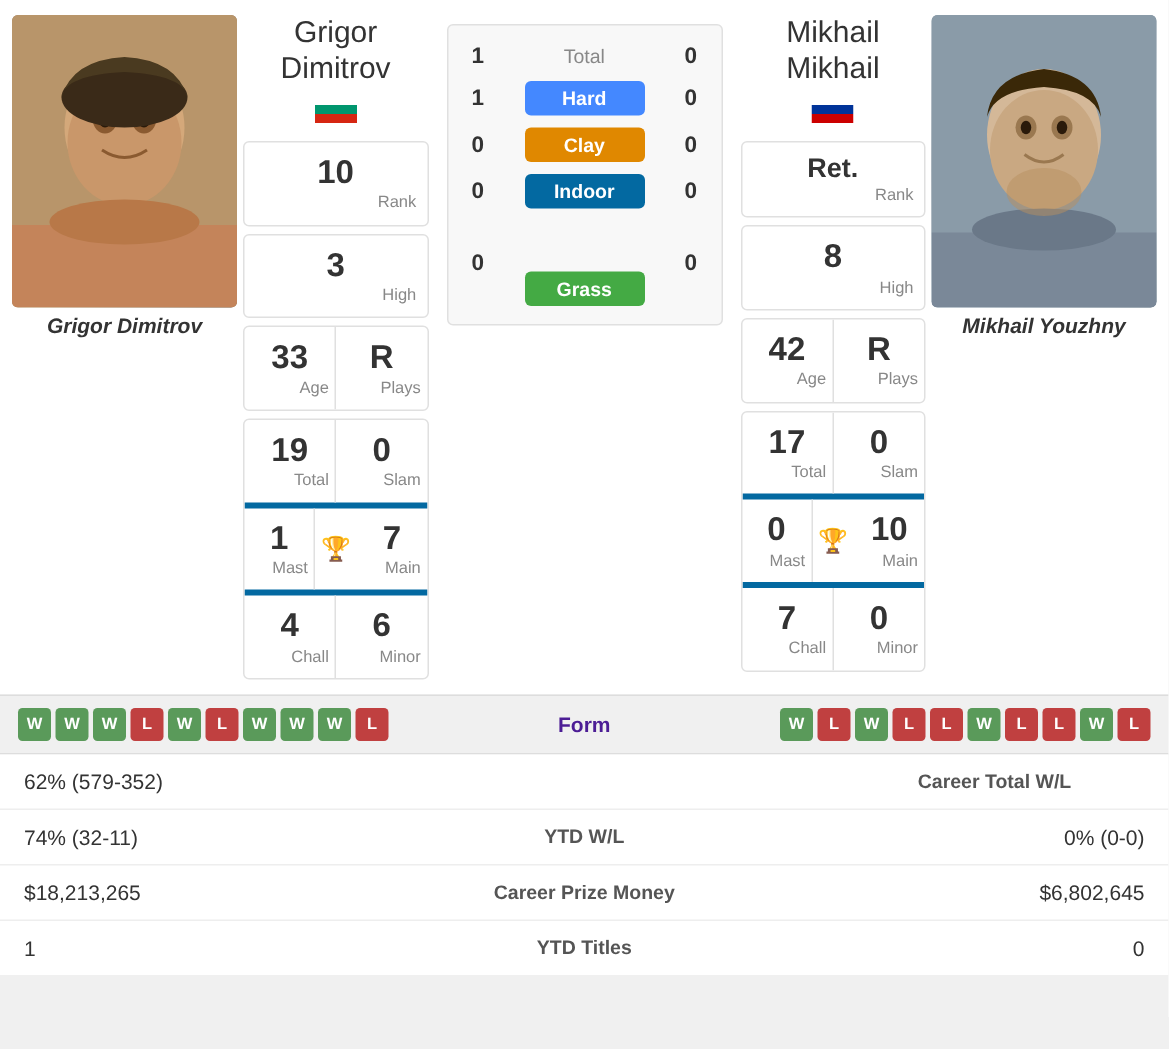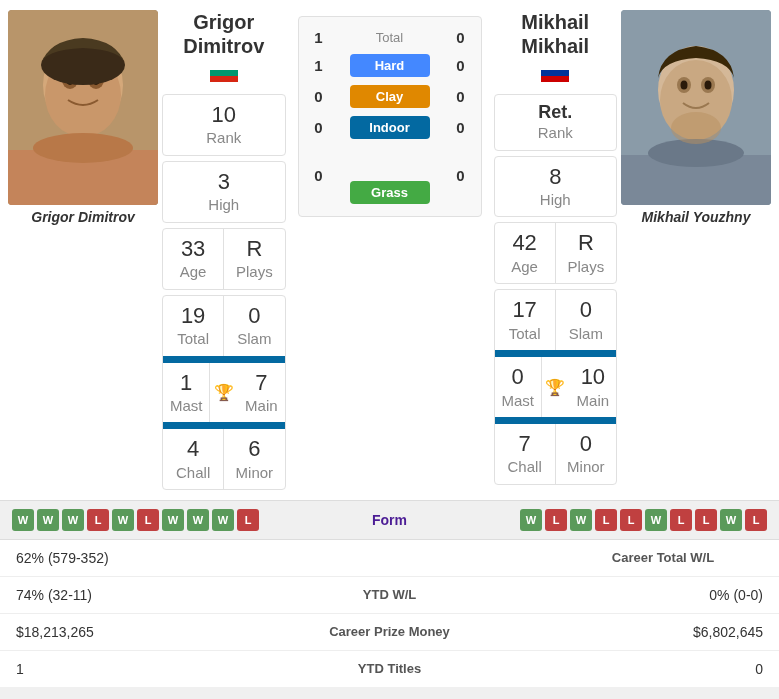--- a/index.html
+++ b/index.html
@@ -37,28 +37,29 @@
 
     
     .flag-container {
       display: flex;
       justify-content: center;
       margin-bottom: 12px;
     }
 
     .stat-value {
       font-size: 22px;
-      font-weight: normal;
+      font-weight: bold;
       color: #333;
       line-height: 1.2;
     }
     .stat-label {
-      font-size: 15px;
+      font-size: 11px;
       color: #888;
       line-height: 1.3;
+      text-align: right;
     }
 
     .trophy-icon {
       color: #d4a800;
       font-size: 16px;
     }
 
     
     .center-stats-panel {
       background: #f8f8f8;
@@ -99,21 +100,21 @@
 
     
     .stats-box {
       border: 1px solid #e0e0e0;
       border-radius: 4px;
       overflow: hidden;
       margin-top: 6px;
     }
     .stats-row {
       display: flex;
-      border-bottom: 7px solid #0369a1;
+      border-bottom: 4px solid #0369a1;
     }
     .stats-row:last-child { border-bottom: none; }
     .stats-cell {
       flex: 1;
       padding: 7px 4px;
       text-align: center;
       border-right: 1px solid #e0e0e0;
     }
     .stats-cell:last-child { border-right: none; }
 
@@ -180,21 +181,21 @@
     .comp-right {
       flex: 1;
       text-align: right;
       font-size: 14px;
       color: #333;
     }
 
     
     .name-heading {
       font-size: 20px;
-      font-weight: bold;
+      font-weight: normal;
       color: #333;
       text-align: center;
       line-height: 1.2;
     }
 
     
     .ret-value {
       font-size: 18px;
       font-weight: bold;
       color: #333;

